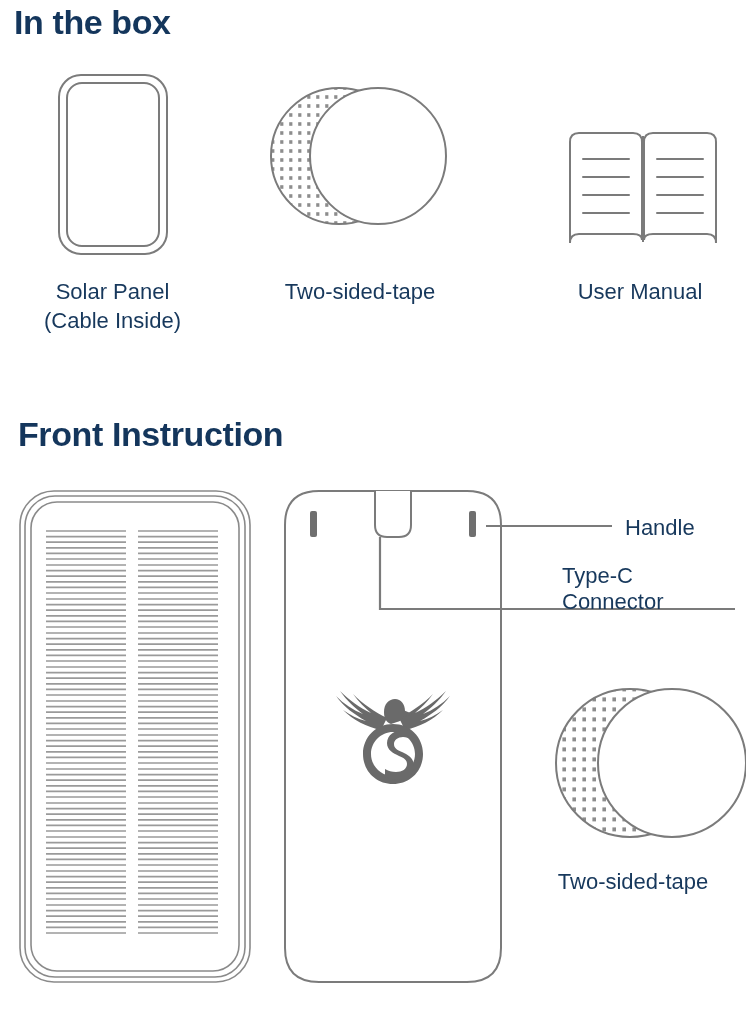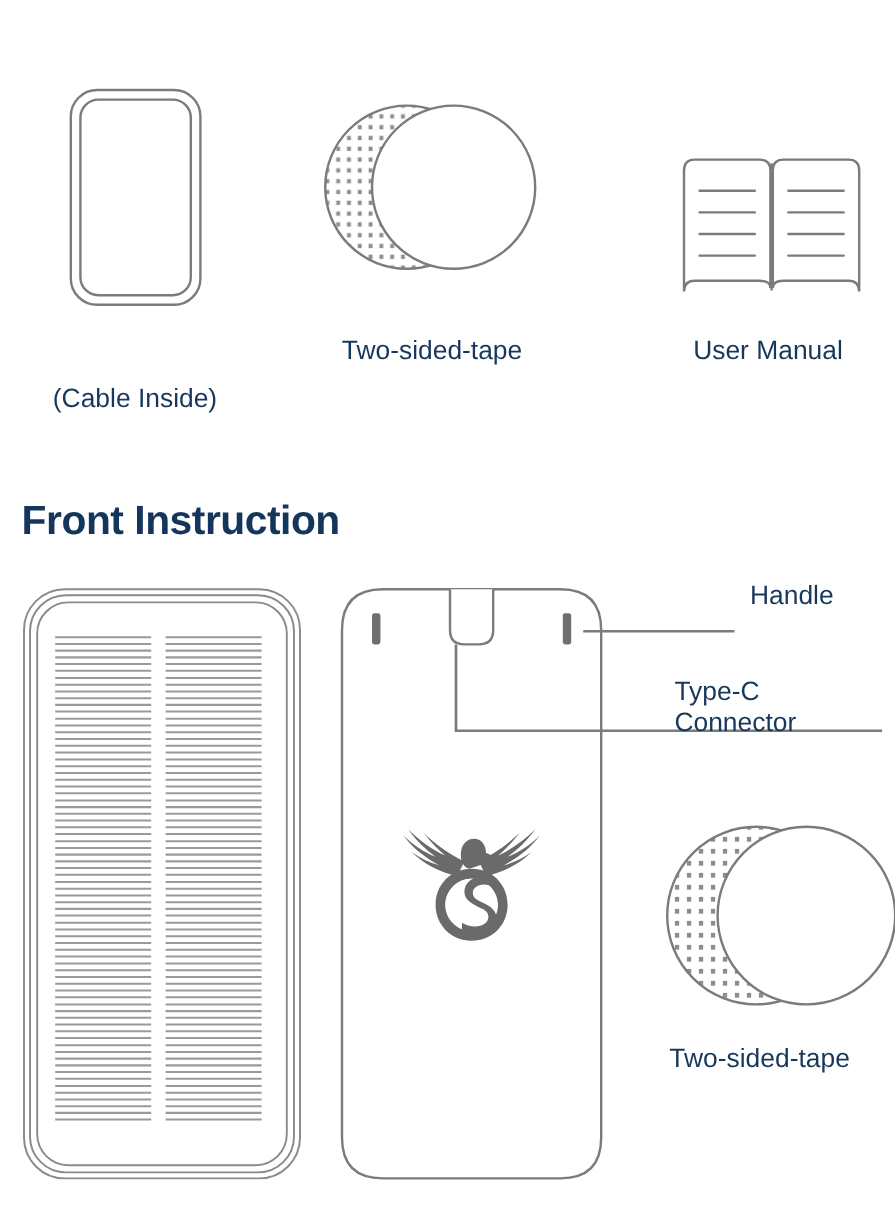--- a/index.html
+++ b/index.html
@@ -82,28 +82,30 @@
     stroke-linecap: butt;
   }
   .dotpat { fill: #8d8d8d; }
   .logo-shape { fill: #6a6a6a; }
 </style>
 </head>
 <body>
 
 <div class="page">
 
+  <div class="section-heading" id="heading-in-the-box">In the box</div>
 
   <div class="box-item" style="left:56px; top:72px;">
     <svg width="114" height="185" viewBox="0 0 114 185">
       <rect class="stroke" x="3" y="3" width="108" height="179" rx="22" ry="22"></rect>
       <rect class="stroke" x="11" y="11" width="92" height="163" rx="15" ry="15"></rect>
     </svg>
   </div>
-  <div class="caption" style="left:0px; top:318px; width:225px;">(Cable Inside)</div>
+  <div class="caption" style="left:0px; top:278px; width:225px;">Solar Panel</div>
+  <div class="caption" style="left:0px; top:307px; width:225px;">(Cable Inside)</div>
 
   <div class="box-item" style="left:269px; top:84px;">
     <svg width="190" height="145" viewBox="0 0 190 145">
       <defs>
         <pattern id="dots-small" width="9" height="9" patternUnits="userSpaceOnUse">
           <rect class="dotpat" x="2.2" y="2.2" width="3.2" height="3.6"></rect>
         </pattern>
         <clipPath id="clip-back-small">
           <circle cx="70" cy="72" r="68"></circle>
         </clipPath>
@@ -222,21 +224,21 @@
     </svg>
   </div>
 
   <svg class="page" style="pointer-events:none;" width="746" height="1025" viewBox="0 0 746 1025">
 
     <line class="leader" x1="486" y1="526" x2="612" y2="526"></line>
 
     <path class="leader" d="M380 537 L380 609 L735 609"></path>
   </svg>
 
-  <div class="caption" style="left:625px; top:482px; width:120px; text-align:left;">Handle</div>
+  <div class="caption" style="left:625px; top:514px; width:120px; text-align:left;">Handle</div>
   <div class="caption" style="left:562px; top:562px; width:190px; text-align:left;">Type-C</div>
   <div class="caption" style="left:562px; top:588px; width:190px; text-align:left;">Connector</div>
 
   <div class="box-item" style="left:560px; top:685px;">
     <svg width="190" height="160" viewBox="0 0 190 160">
       <defs>
         <pattern id="dots-large" width="10" height="10" patternUnits="userSpaceOnUse">
           <rect class="dotpat" x="2.4" y="2.4" width="3.6" height="4"></rect>
         </pattern>
         <clipPath id="clip-back-large">

